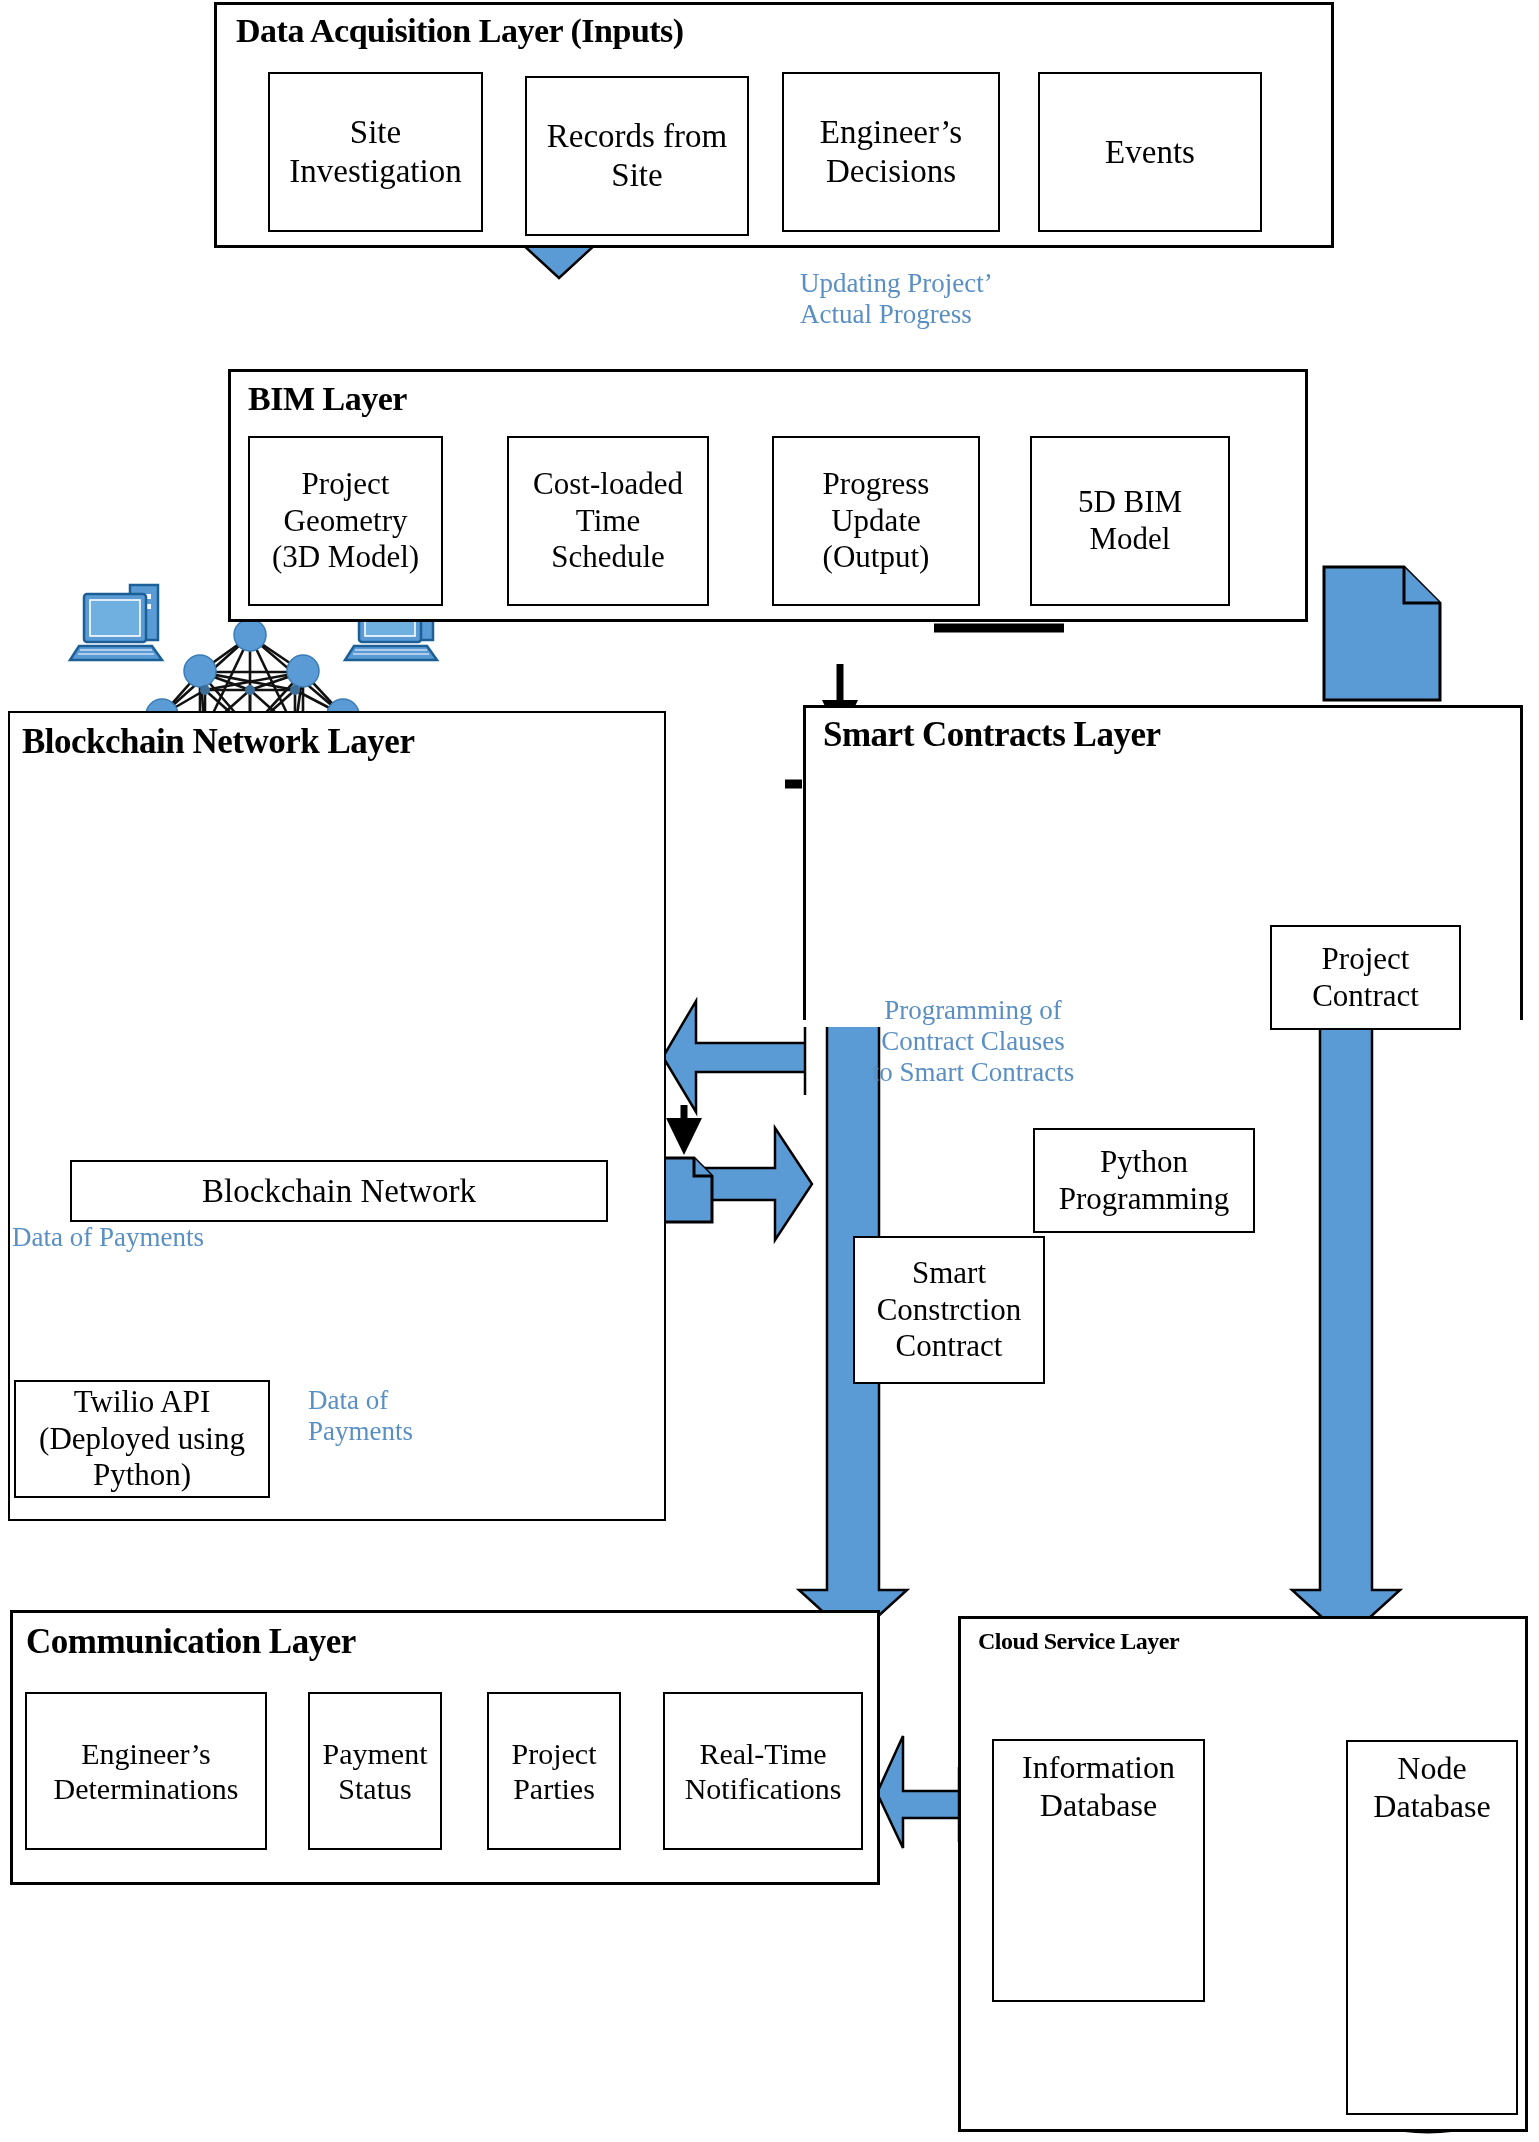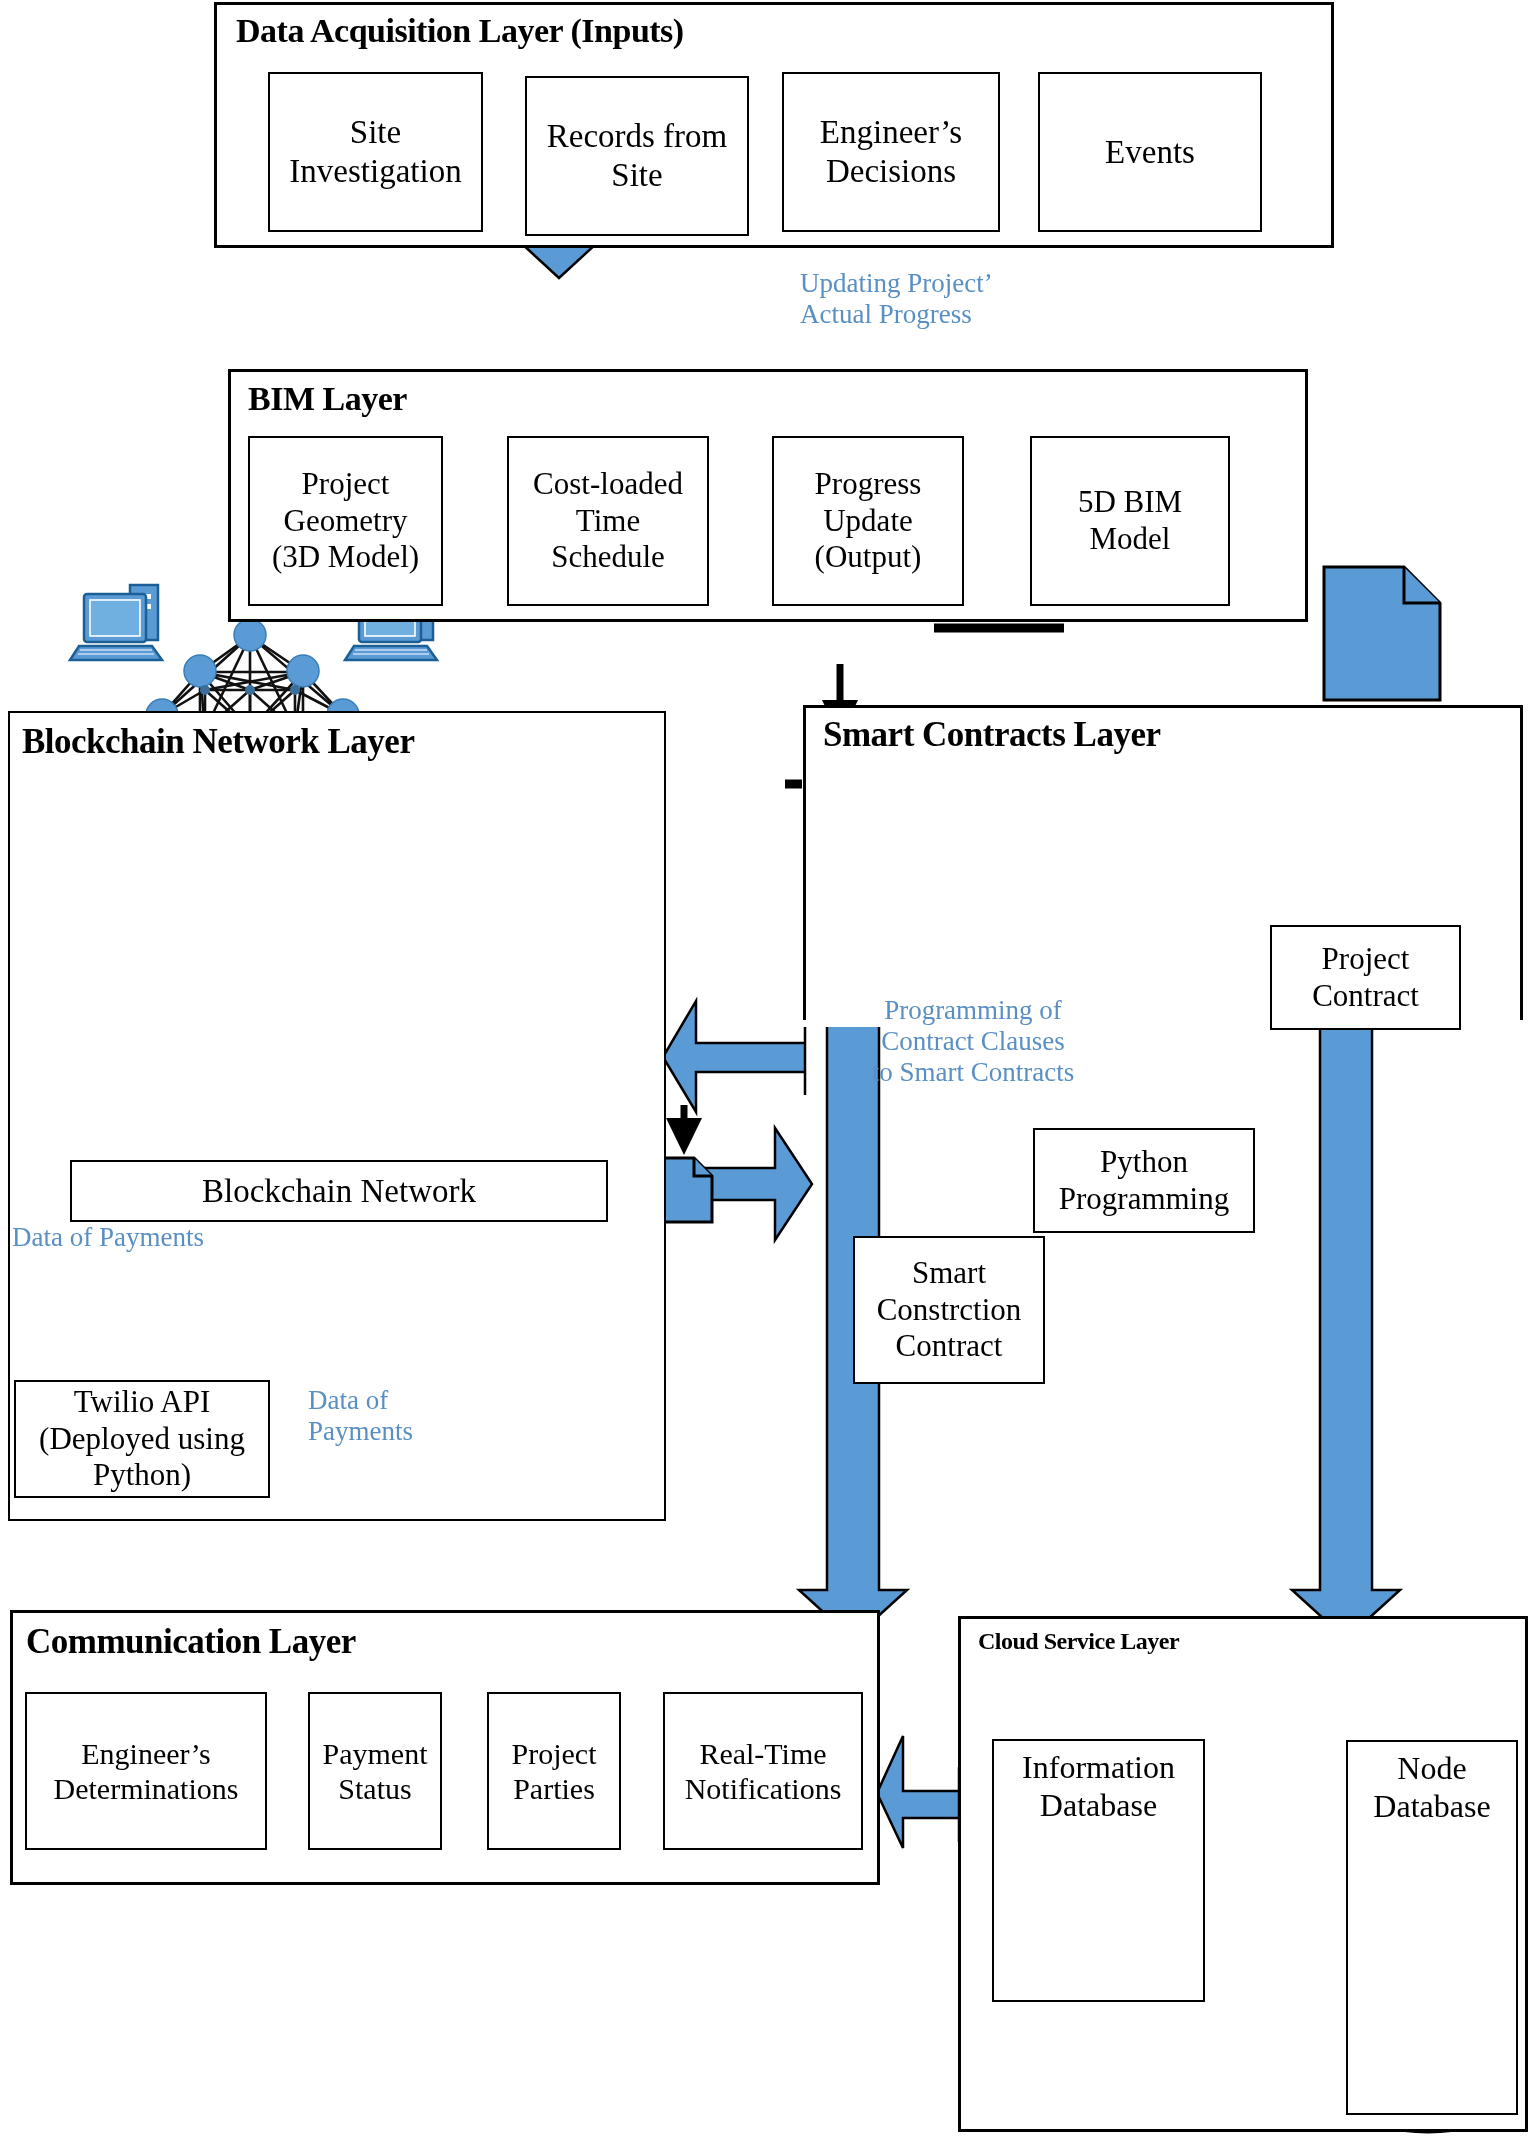--- a/index.html
+++ b/index.html
@@ -281,21 +281,21 @@
 
   <div class="layer" style="left:228px;top:369px;width:1080px;height:253px;">
   </div>
   <div class="layer-title" style="left:248px;top:380px;font-size:34px;">BIM Layer</div>
   <div class="nbox" style="left:248px;top:436px;width:195px;height:170px;font-size:31px;white-space:pre-line;">Project
 Geometry
 (3D Model)</div>
   <div class="nbox" style="left:507px;top:436px;width:202px;height:170px;font-size:31px;white-space:pre-line;">Cost-loaded
 Time
 Schedule</div>
-  <div class="nbox" style="left:772px;top:436px;width:192px;height:170px;font-size:31px;white-space:pre-line;">Progress
+  <div class="nbox" style="left:772px;top:436px;width:208px;height:170px;font-size:31px;white-space:pre-line;">Progress
 Update
 (Output)</div>
   <div class="nbox" style="left:1030px;top:436px;width:200px;height:170px;font-size:31px;white-space:pre-line;">5D BIM
 Model</div>
 
   <div class="layer" style="left:8px;top:711px;width:658px;height:810px;border-width:2px;">
   </div>
   <div class="layer-title" style="left:22px;top:722px;font-size:35px;">Blockchain Network Layer</div>
   <div class="nbox" style="left:70px;top:1160px;width:538px;height:62px;font-size:33px;">Blockchain Network</div>
   <div class="bluelabel" style="left:12px;top:1222px;width:240px;font-size:27px;text-align:left;">Data of Payments</div>

